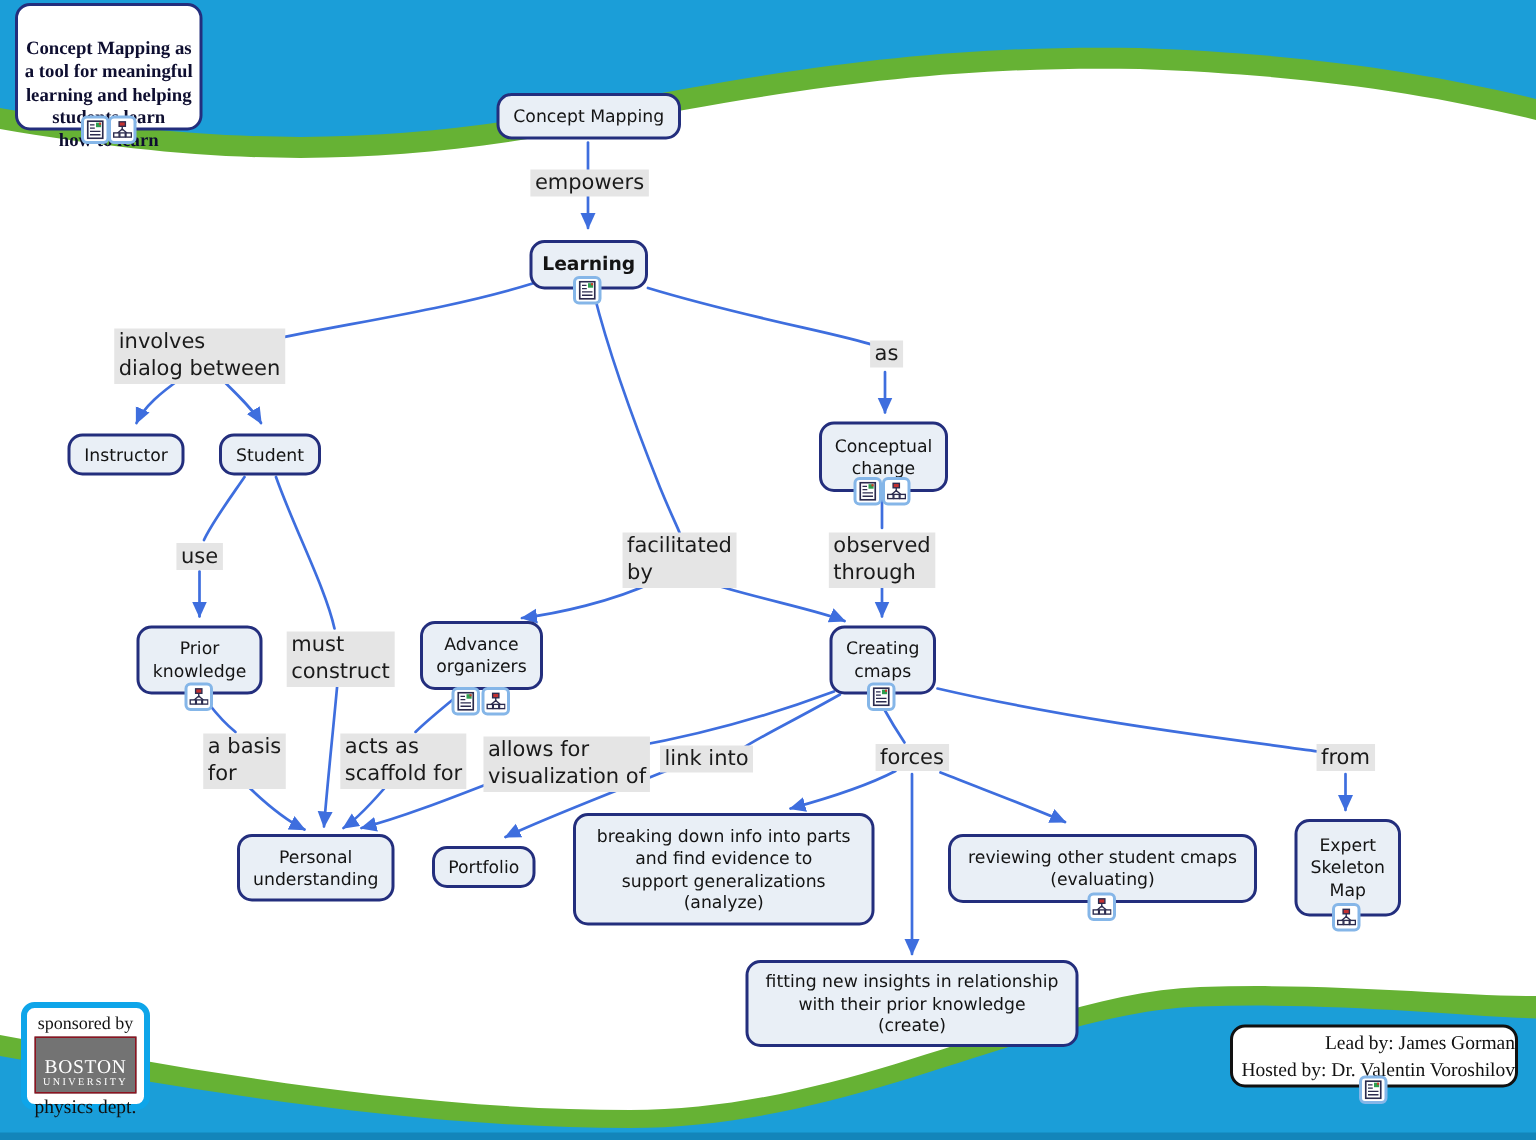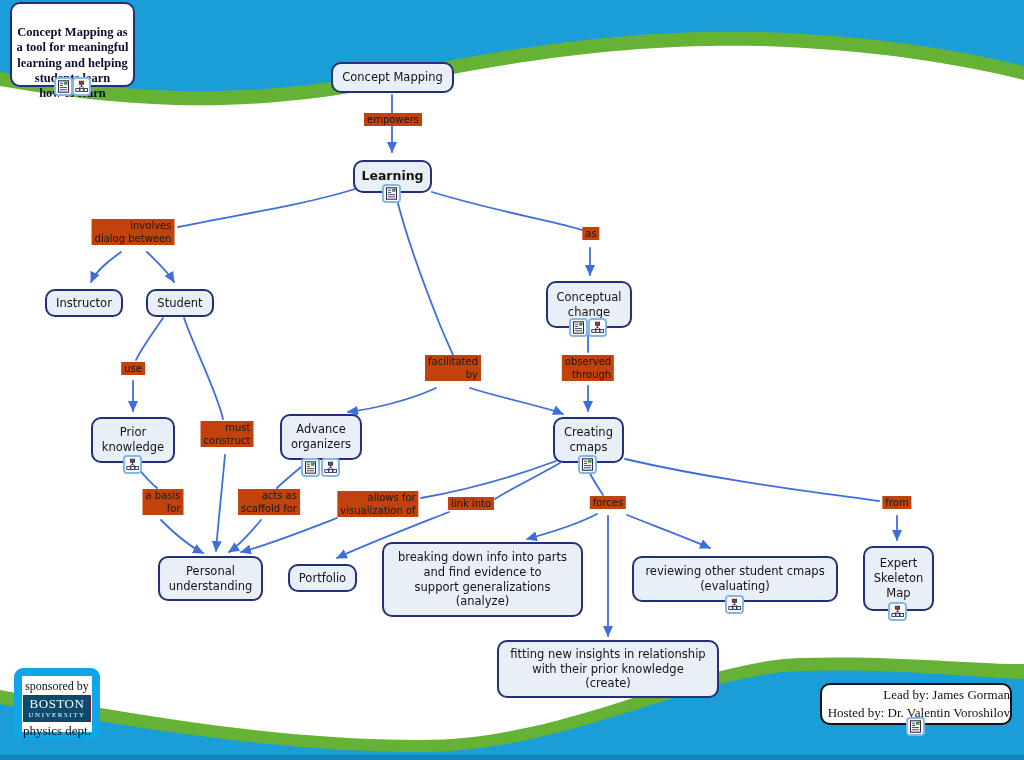--- a/index.html
+++ b/index.html
@@ -3,33 +3,33 @@
 <meta charset="utf-8">
 <style>
   html,body{margin:0;padding:0;background:#888;}
   #stage{position:relative;width:1024px;height:760px;background:#fff;overflow:hidden;
          font-family:"DejaVu Sans",sans-serif;}
   #bg{position:absolute;left:0;top:0;z-index:0;}
   .node{position:absolute;box-sizing:border-box;border:2px solid #232e7d;border-radius:10px;
         background:#e9eff6;color:#141414;display:flex;align-items:center;justify-content:center;
         text-align:center;font-size:11.5px;line-height:1.3;white-space:pre-line;z-index:3;padding:2px 4px;}
   .node-strong{font-weight:bold;font-size:12.5px;border-width:2.5px;}
-  .llabel{position:absolute;transform:translateX(-50%);background:#c2410c;color:#1a1a1a;
-          font-size:10px;line-height:1.32;text-align:right;white-space:pre;padding:0 3px;z-index:2;}
+  .llabel{position:absolute;transform:translateX(-50%);background:#e5e5e5;color:#1a1a1a;
+          font-size:14px;line-height:1.32;text-align:left;white-space:pre;padding:0 3px;z-index:2;}
   .icon-btn{position:absolute;box-sizing:border-box;width:19px;height:19px;border:2px solid #85b6e8;
             border-radius:4px;background:#fff;display:flex;align-items:center;justify-content:center;z-index:5;}
   .title-box{position:absolute;left:10px;top:2px;width:125px;height:85px;box-sizing:border-box;
              border:2.5px solid #232e7d;border-radius:10px;background:#fff;z-index:4;
              font-family:"Liberation Serif",serif;font-weight:bold;font-size:12.5px;line-height:1.22;
              color:#0e0e30;text-align:center;white-space:pre-line;padding-top:21px;}
   .sponsor-box{position:absolute;left:14px;top:668px;width:86px;height:72px;box-sizing:border-box;
-               border:8px solid #0ea5e9;border-radius:9px;background:#fff;z-index:4;text-align:center;
+               border:4px solid #0ea5e9;border-radius:9px;background:#fff;z-index:4;text-align:center;
                font-family:"Liberation Serif",serif;color:#111;padding-top:3px;}
   .sponsor-box .sp1{font-size:12px;}
-  .bu-block{width:66px;margin:1px auto 1px auto;background:#0c4a6e;border:1px solid #8d1320;color:#fff;padding:1px 0 2px 0;}
+  .bu-block{width:66px;margin:1px auto 1px auto;background:#737373;border:1px solid #8d1320;color:#fff;padding:12px 0 2px 0;}
   .bu-block .bu1{font-size:13px;letter-spacing:.5px;line-height:1.05;}
   .bu-block .bu2{font-size:6.8px;letter-spacing:1.6px;line-height:1.2;}
   .sponsor-box .sp2{font-size:13px;}
   .credits-box{position:absolute;left:820px;top:683px;width:192px;height:42px;box-sizing:border-box;
                border:2px solid #111;border-radius:10px;background:#fff;z-index:4;
                display:flex;flex-direction:column;align-items:flex-end;justify-content:center;
                font-family:"Liberation Serif",serif;font-size:13px;line-height:1.35;color:#111;}
 </style>
 </head>
 <body>

